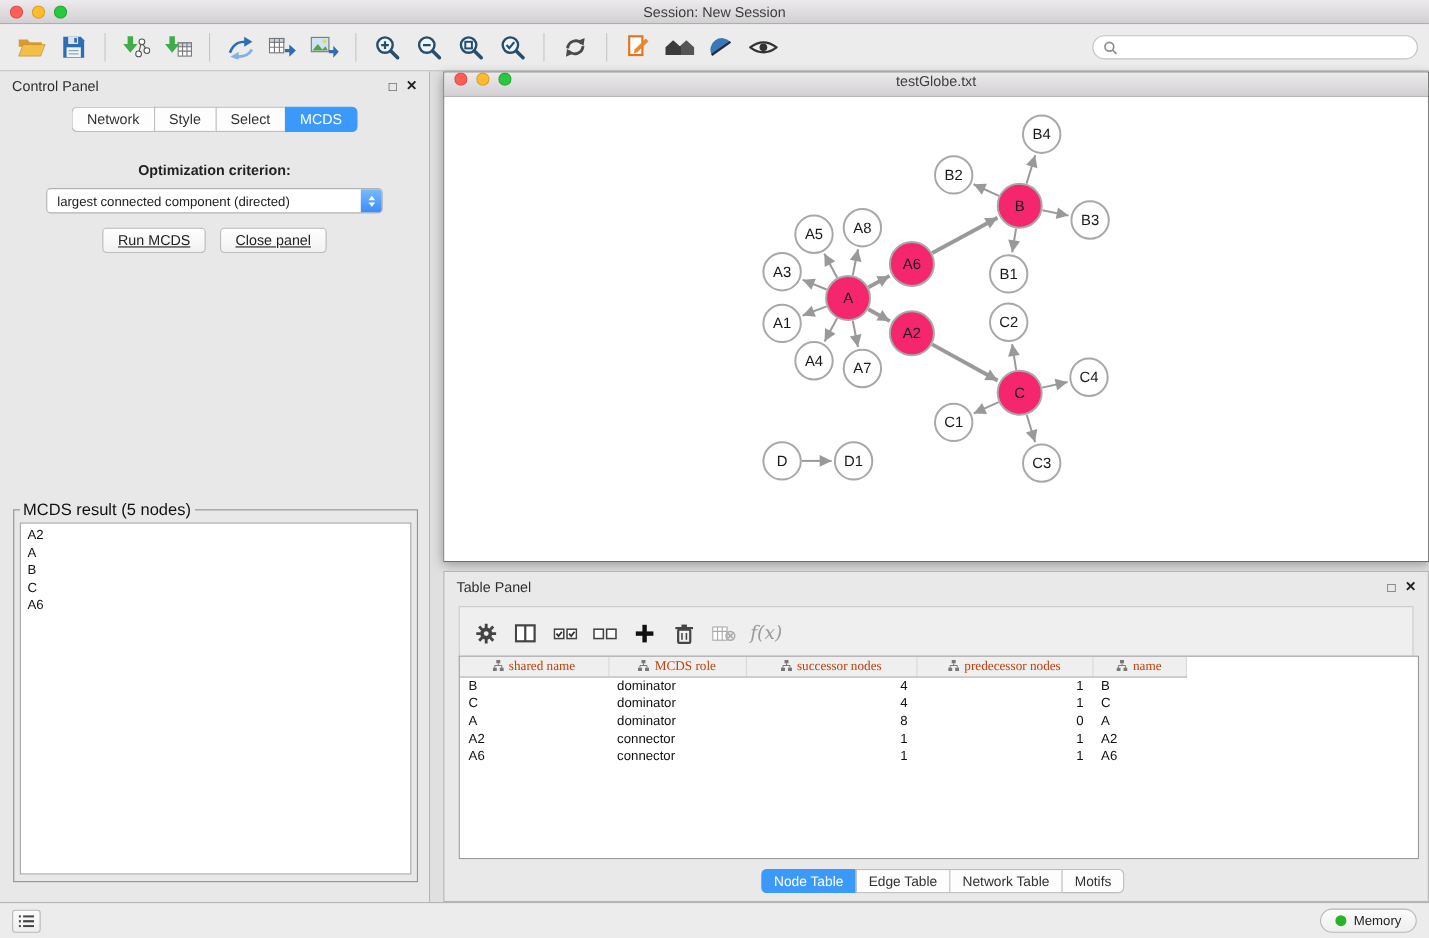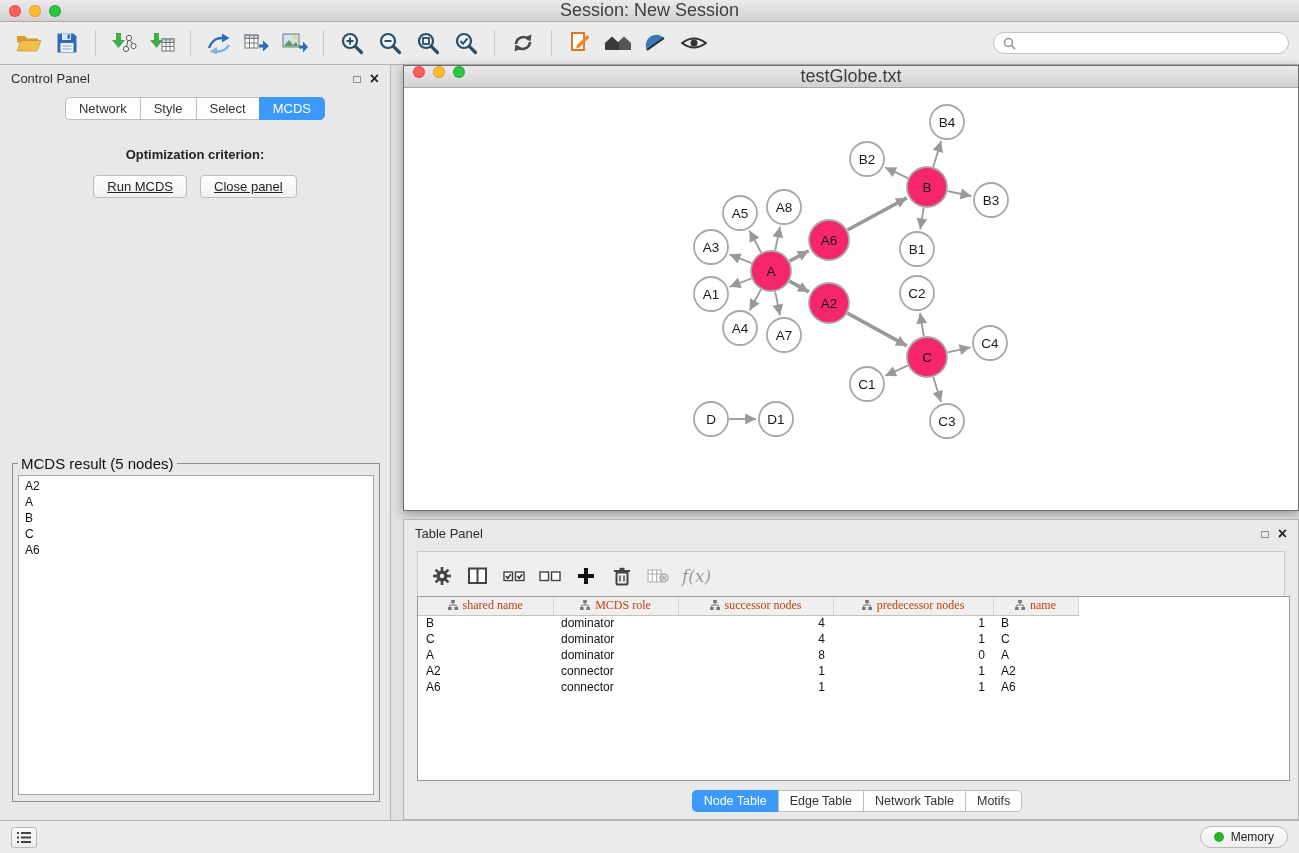--- a/index.html
+++ b/index.html
@@ -5,21 +5,21 @@
   * { margin:0; padding:0; box-sizing:border-box; }
   html,body { width:1299px; height:853px; }
   body { font-family:"Liberation Sans", sans-serif; background:#e4e4e4; position:relative; overflow:hidden; color:#222; }
 
   
   .titlebar { position:absolute; top:0; left:0; right:0; height:22px;
     background:linear-gradient(#eceaec,#d2d0d2); border-bottom:1px solid #a9a7a9;
     display:flex; align-items:center; }
   .traffic { display:flex; gap:8px; margin-left:9px; z-index:2; }
   .light { width:12px; height:12px; border-radius:50%; border:1px solid rgba(0,0,0,.15); }
-  .win-title { position:absolute; left:0; right:0; text-align:center; font-size:18px; color:#3e3e3e; }
+  .win-title { position:absolute; left:0; right:0; text-align:center; font-size:13px; color:#3e3e3e; }
 
   
   .toolbar { position:absolute; top:22px; left:0; right:0; height:43px; background:#ececec;
     border-bottom:1px solid #b4b4b4; display:flex; align-items:center; padding:0 10px; }
   .tbtn { width:38px; height:34px; border:none; background:transparent; display:flex;
     align-items:center; justify-content:center; cursor:default; }
   .tsep { width:1px; height:26px; background:#c6c6c6; margin:0 9px; }
   .searchbox { margin-left:auto; width:296px; height:22px; background:#fff; border:1px solid #c2c2c2;
     border-radius:12px; display:flex; align-items:center; padding:0 9px; gap:5px; }
   .searchbox input { border:none; outline:none; flex:1; font-size:12px; font-family:inherit; background:transparent; }
@@ -252,20 +252,27 @@
         <span class="close-glyph">×</span>
       </span>
     </div>
     <div class="seg-tabs">
         <div class="seg-tab">Network</div>
         <div class="seg-tab">Style</div>
         <div class="seg-tab">Select</div>
         <div class="seg-tab" style="background: rgb(59, 153, 252); border-color: rgb(59, 153, 252); color: rgb(255, 255, 255);">MCDS</div>
       </div>
     <div class="opt-label">Optimization criterion:</div>
+    <div class="dropdown">
+      <span>largest connected component (directed)</span>
+      <span class="stepper">
+          <span class="tri-up"></span>
+          <span class="tri-down"></span>
+        </span>
+    </div>
     <div class="btn-row">
       <button class="mac-btn">Run MCDS</button>
       <button class="mac-btn">Close panel</button>
     </div>
     <fieldset class="result-fieldset">
       <legend>MCDS result (5 nodes)</legend>
       <div class="result-list">
           <div class="result-item">A2</div>
           <div class="result-item">A</div>
           <div class="result-item">B</div>

